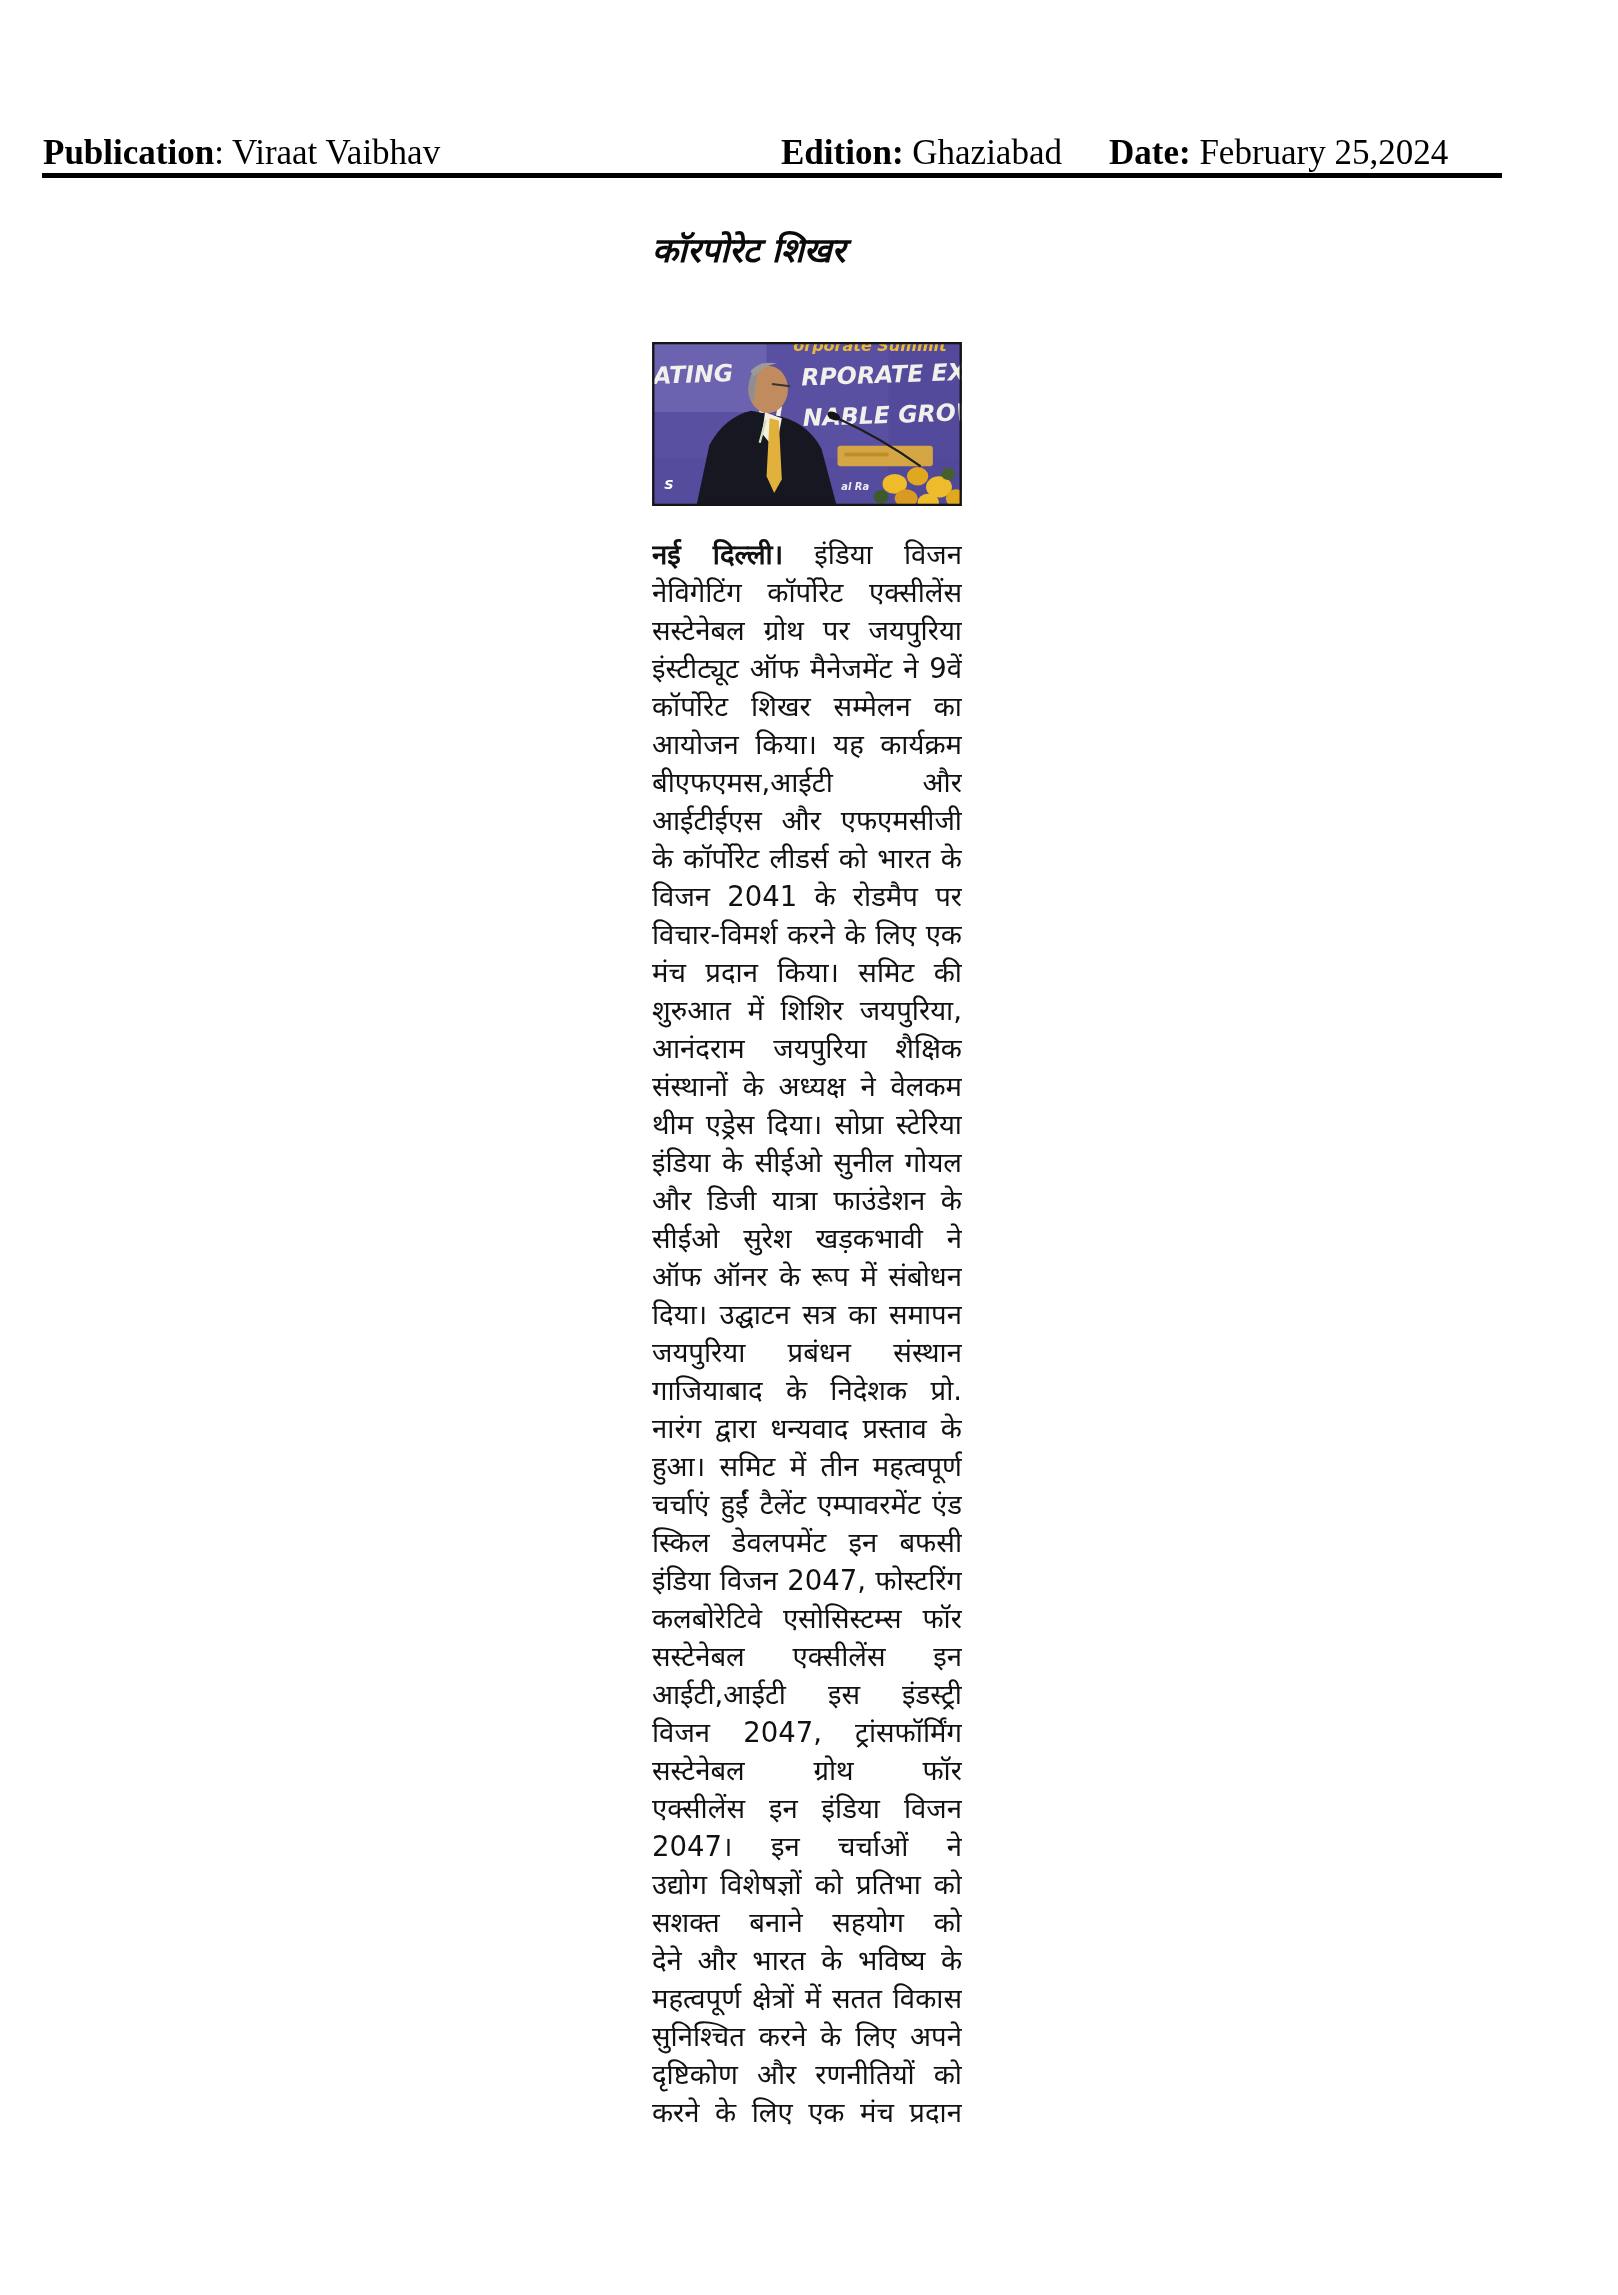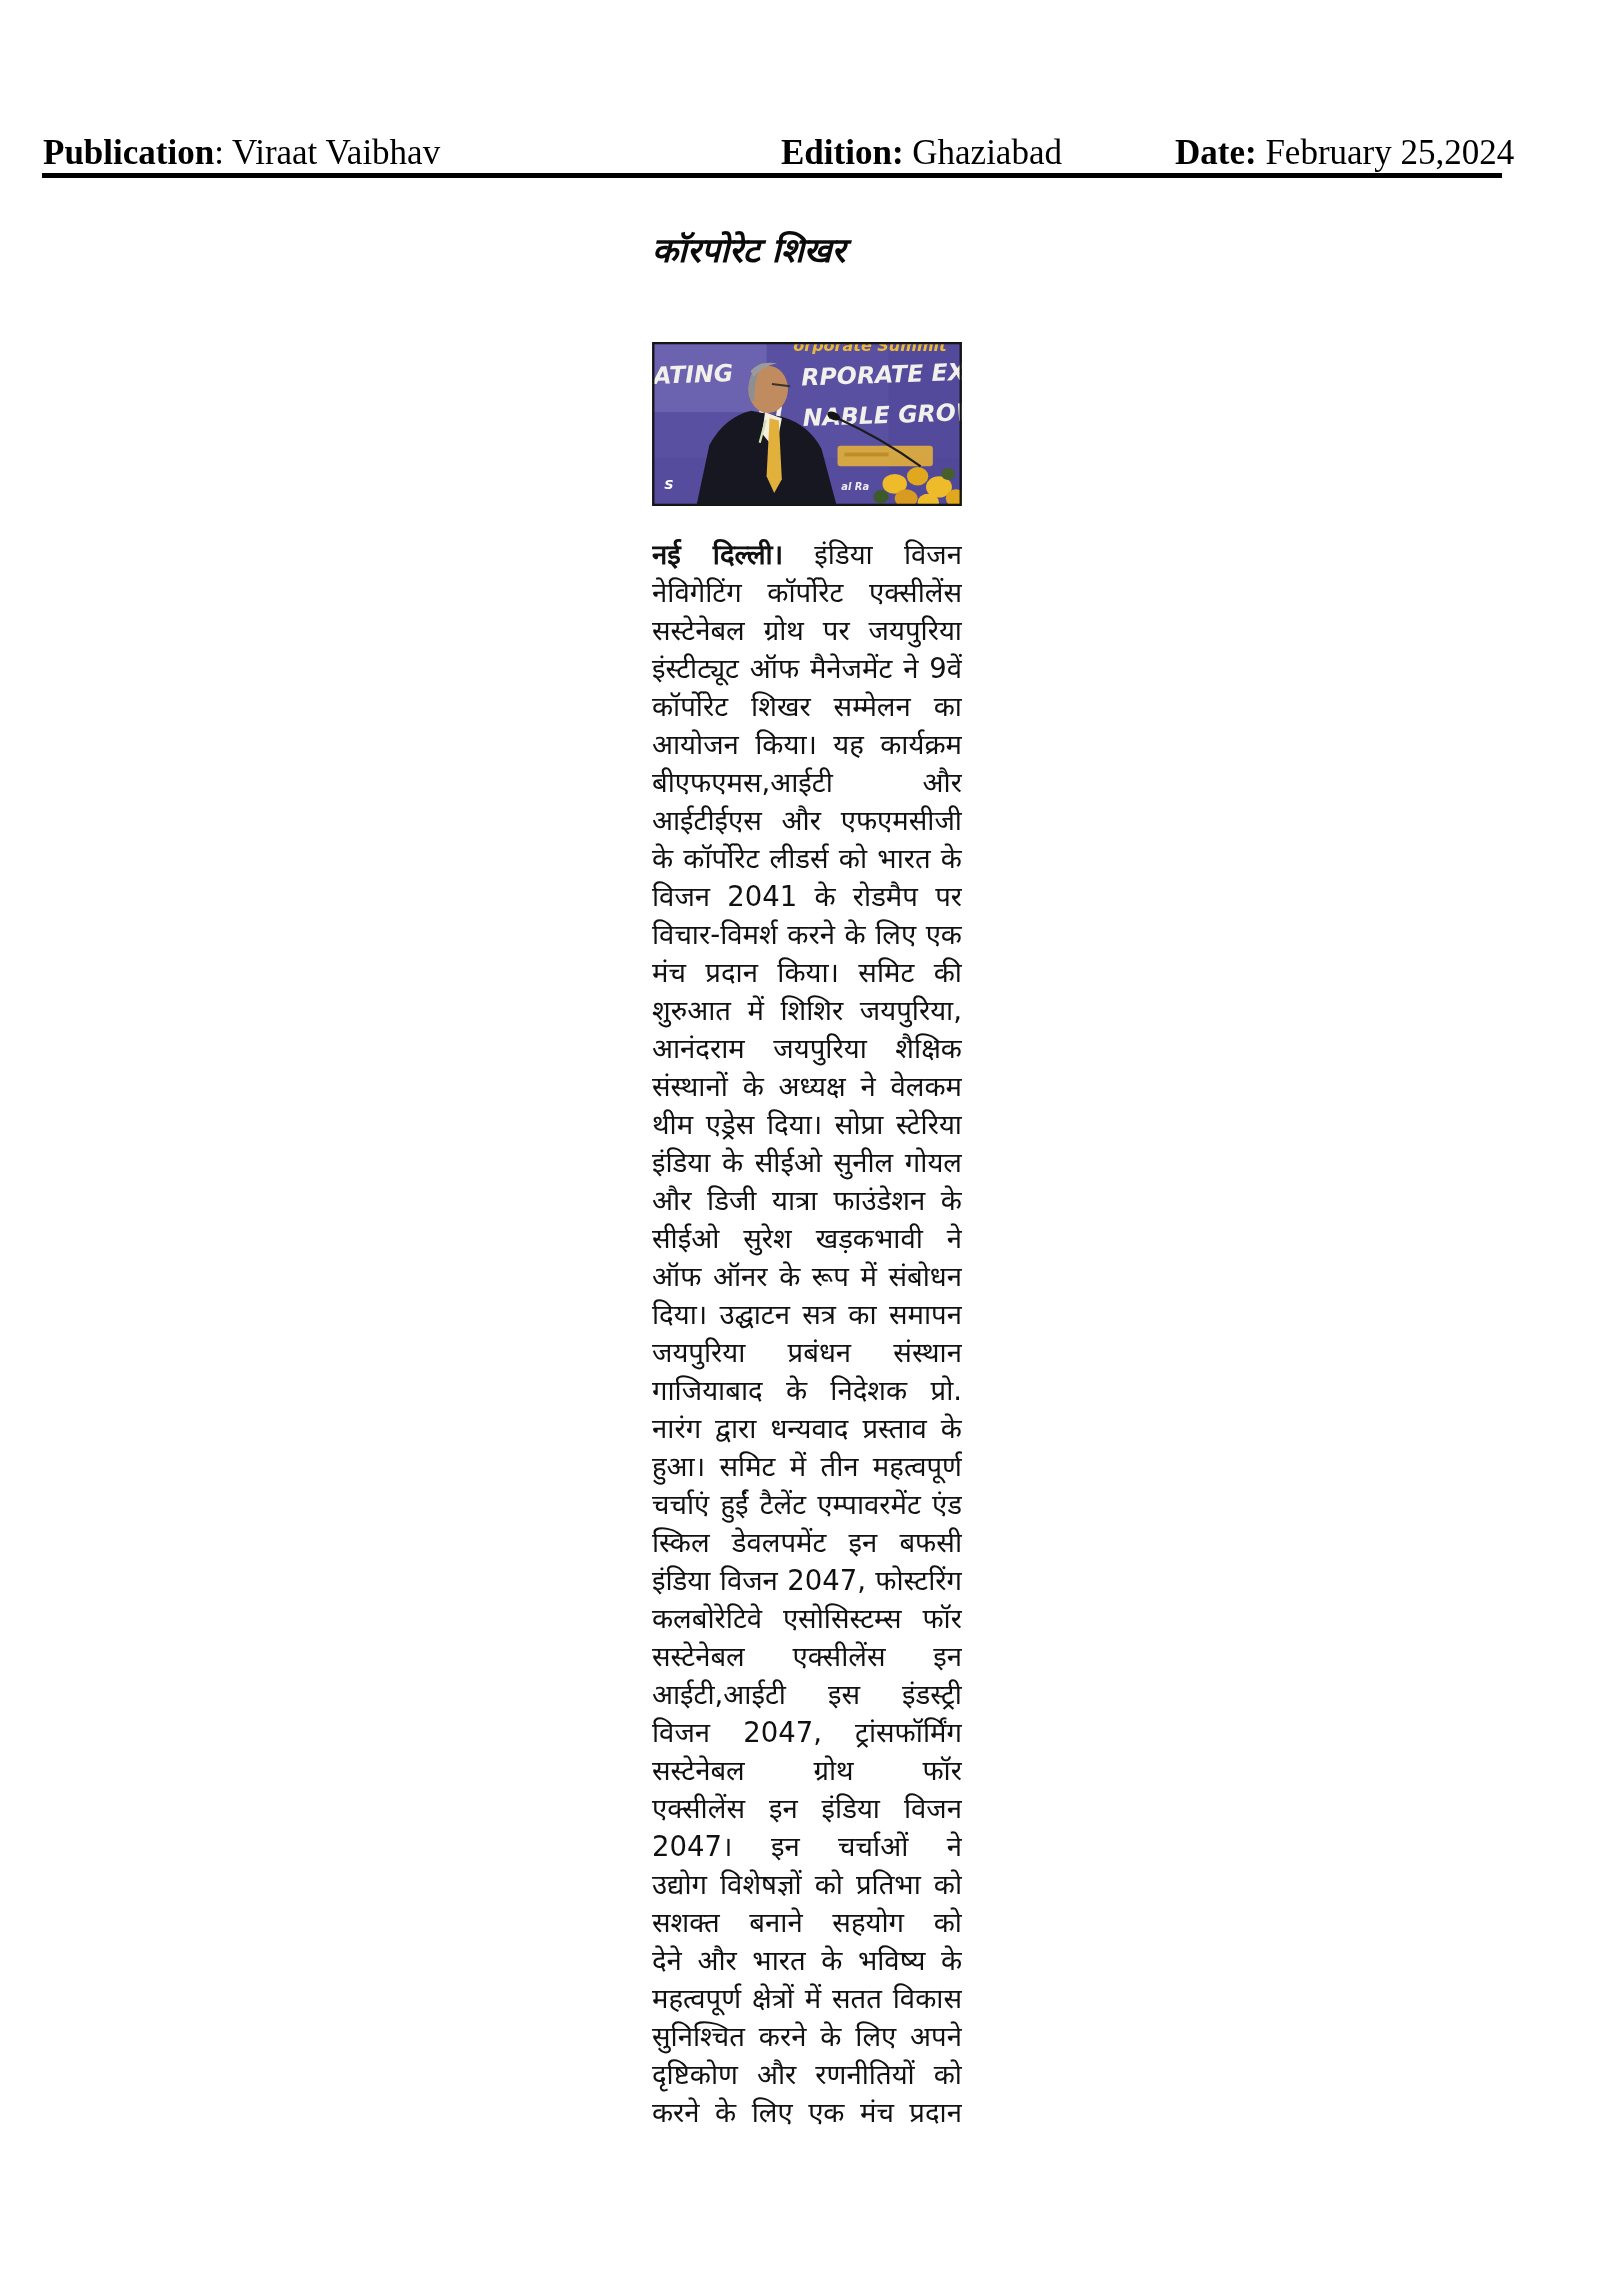--- a/index.html
+++ b/index.html
@@ -3,21 +3,21 @@
 <meta charset="utf-8">
 <style>
   html,body{margin:0;padding:0;background:#ffffff;}
   .page{position:relative;width:1619px;height:2295px;background:#ffffff;overflow:hidden;
         font-family:"Liberation Serif", serif;color:#000;}
   
   .meta-item{position:absolute;top:135px;font-size:35px;line-height:1;white-space:nowrap;}
   .meta-item b{font-weight:bold;}
   .meta-pub{left:43px;}
   .meta-ed{left:733px;margin-left:48px;}
-  .meta-date{left:1175px;}
+  .meta-date{left:1109px;}
   .header-rule{position:absolute;left:42px;top:173px;width:1460px;height:5.4px;background:#000;}
   
   .article{position:absolute;left:652px;top:0;width:312px;}
   .headline{position:absolute;top:220px;left:0;width:100%;
             font-family:"DejaVu Sans", sans-serif;font-weight:bold;font-style:italic;
             font-size:34px;color:#0a0a0a;}
   .headline .hl{height:65px;line-height:60px;white-space:nowrap;}
   .photo{position:absolute;top:342px;left:0;width:310px;height:136px;}
   .photo svg{display:block;width:310px;height:164px;}
   .ph-txt{font-family:"DejaVu Sans", sans-serif;font-weight:bold;font-style:italic;}

